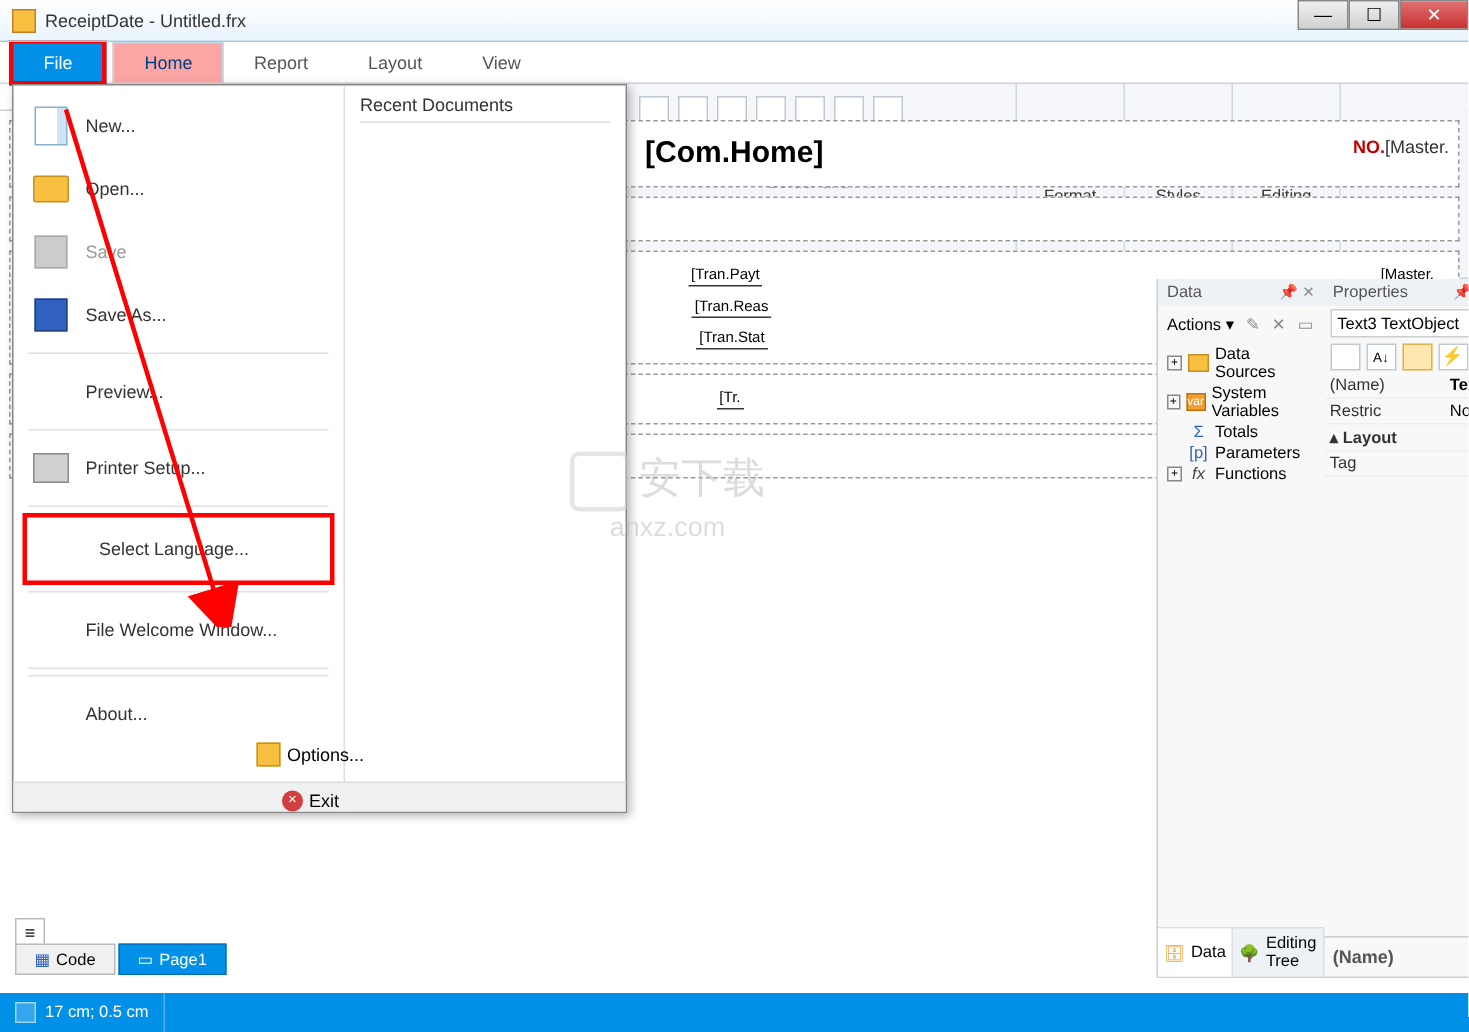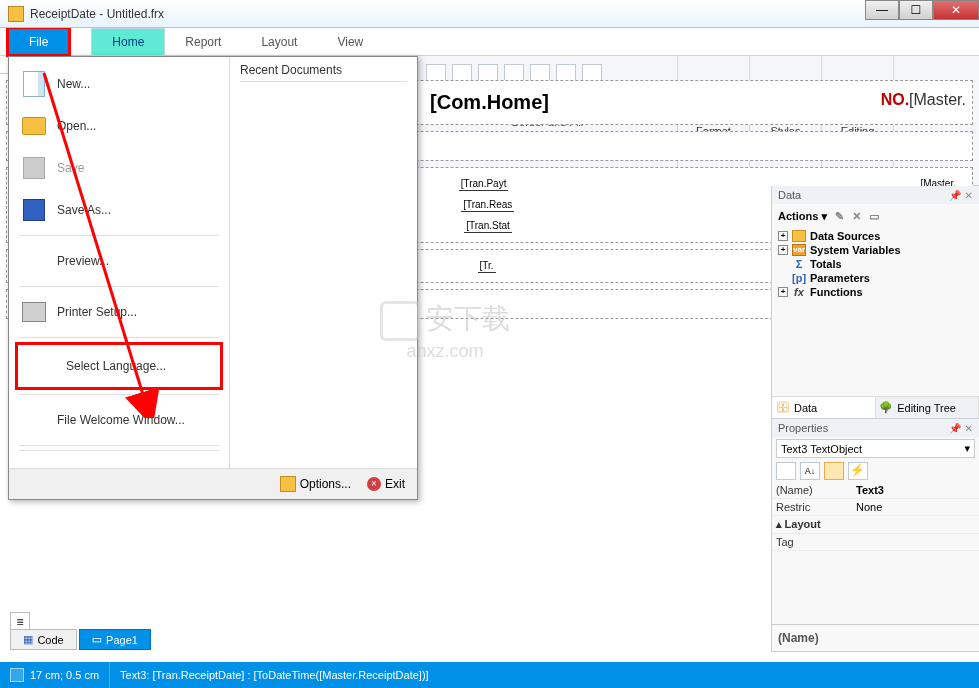--- a/index.html
+++ b/index.html
@@ -9,35 +9,35 @@
 .titlebar { height: 28px; background: linear-gradient(#fff, #e8f4fc); border-bottom: 1px solid #a0c8e0; display: flex; align-items: center; padding-left: 8px; position: relative; }
 .titlebar .app-icon { width: 16px; height: 16px; background: #f8c040; border: 1px solid #c08020; margin-right: 6px; }
 .titlebar .title { color: #333; }
 .win-controls { position: absolute; right: 0; top: 0; display: flex; }
 .win-btn { width: 34px; height: 20px; border: 1px solid #888; background: linear-gradient(#f0f0f0,#d0d0d0); display: flex; align-items: center; justify-content: center; font-size: 12px; }
 .win-btn.close { background: linear-gradient(#e07070,#c83030); color: #fff; width: 46px; }
 
 
 .menubar { height: 28px; background: #fff; border-bottom: 1px solid #d0d0e0; display: flex; align-items: stretch; padding-left: 8px; }
 .menubar .tab { padding: 0 20px; display: flex; align-items: center; color: #004080; }
-.menubar .tab.file { background: #0090e8; color: #fff; border: 3px solid red; margin: -2px 20px -2px -2px; }
-.menubar .tab.home { border: 1px solid #c0d8e8; border-bottom: none; background: #5eead4; text-align: right; }
+.menubar .tab.file { background: #0090e8; color: #fff; border: 3px solid red; margin: -2px 4px -2px -2px; }
+.menubar .tab.home { border: 1px solid #c0d8e8; border-bottom: none; background: #fca5a5; text-align: right; }
 .menubar .tab.plain { color: #555; }
 
 
 .file-menu { position: absolute; left: 8px; top: 56px; width: 410px; background: #fff; border: 1px solid #888; box-shadow: 2px 2px 6px rgba(0,0,0,0.3); display: flex; z-index: 100; }
 .file-menu-left { width: 220px; padding: 6px 0 44px 0; position: relative; }
 .file-menu-right { flex: 1; border-left: 1px solid #ddd; padding: 6px 10px; }
 .file-menu-right .hdr { font-weight: normal; color: #333; padding-bottom: 4px; border-bottom: 1px solid #ddd; }
 .menu-item { display: flex; align-items: center; padding: 8px 12px; color: #333; gap: 10px; }
 .menu-item.disabled { color: #999; }
 .menu-item .micon { width: 26px; height: 26px; display: flex; align-items: center; justify-content: center; }
 .menu-sep { height: 1px; background: #e0e0e0; margin: 4px 10px; }
 .menu-item.selected-lang { border: 3px solid red; margin: 0 6px; }
-.file-menu-bottom { position: absolute; bottom: 0; left: 0; right: 0; height: 31px; background: #f0f0f0; border-top: 1px solid #ddd; display: flex; align-items: center; justify-content: flex-end; gap: 16px; padding-right: 12px; }
+.file-menu-bottom { position: absolute; bottom: 0; left: 0; right: 0; height: 20px; background: #f0f0f0; border-top: 1px solid #ddd; display: flex; align-items: center; justify-content: flex-end; gap: 16px; padding-right: 12px; flex-direction: column; }
 .bottom-btn { display: flex; align-items: center; gap: 4px; }
 
 
 .red-arrow { position: absolute; left: 34px; top: 68px; z-index: 110; pointer-events: none; }
 
 
 .ribbon { position: absolute; left: 418px; top: 56px; right: 0; height: 130px; background: #f4f6f9; border-bottom: 1px solid #c8d0d8; display: flex; }
 .ribbon-group { border-right: 1px solid #d0d8e0; padding: 4px 8px 2px 8px; display: flex; flex-direction: column; }
 .ribbon-group.small { width: 260px; }
 .ribbon-group .icons-row { display: flex; gap: 6px; padding: 4px 0; }
@@ -46,32 +46,32 @@
 .ribbon-group .label { text-align: center; font-size: 11px; color: #444; padding-top: 4px; }
 .ribbon-big { width: 72px; display: flex; flex-direction: column; align-items: center; justify-content: center; gap: 4px; border-right: 1px solid #d0d8e0; padding: 6px 4px; }
 .ribbon-big .big-icon { width: 30px; height: 30px; border-radius: 50%; border: 2px solid #3080c0; background: #fff; }
 .ribbon-big .biglabel { font-size: 11px; color: #333; }
 .ribbon-big .drop { font-size: 8px; color: #555; }
 .ruler { height: 18px; background: #fff; border-bottom: 1px solid #ccc; display: flex; font-size: 10px; color: #333; }
 .ruler span { width: 48px; text-align: center; border-right: 1px solid #eee; }
 .design { padding: 6px; }
 .band { background: #fff; border: 1px dashed #999; margin-bottom: 6px; padding: 4px 6px; position: relative; min-height: 30px; font-size: 11px; }
 .band.title { text-align: center; font-size: 20px; font-weight: bold; padding: 10px; }
-.band .no-label { position: absolute; right: 6px; top: 10px; color: #c00000; font-weight: bold; font-size: 16px; }
+.band .no-label { position: absolute; right: 6px; top: 10px; color: #c00000; font-weight: bold; font-size: 12px; }
 .band .field { display: inline-block; border-bottom: 1px solid #333; font-size: 10px; padding: 1px 2px; margin: 2px 8px 2px 0; }
 .band-row { display: flex; justify-content: space-between; margin: 3px 0; }
 .scroll-h { position: absolute; bottom: 0; left: 0; right: 0; height: 16px; background: #e8e8e8; display: flex; }
 .scroll-h .thumb { width: 70px; height: 12px; background: #888; margin: 2px 0 0 40px; border-radius: 2px; }
 
 
-.right-panels { position: absolute; right: 0; top: 186px; width: 208px; bottom: 36px; background: #f8f8f8; border-left: 1px solid #c8d0d8; display: flex; flex-direction: column; }
+.right-panels { position: absolute; right: 0; top: 186px; width: 208px; bottom: 36px; background: #f8f8f8; border-left: 1px solid #c8d0d8; display: flex; flex-direction: row; }
 .panel { border-bottom: 1px solid #c8d0d8; }
 .panel-hdr { background: #eef2f6; padding: 3px 6px; font-size: 11px; color: #555; display: flex; justify-content: space-between; align-items: center; }
 .panel-hdr .pin { font-size: 10px; color: #888; }
-.panel-body { padding: 4px 6px; font-size: 11px; font-weight: bold; }
+.panel-body { padding: 4px 6px; font-size: 11px; }
 .actions-bar { display: flex; align-items: center; gap: 8px; padding: 2px 0 6px 0; }
 .tree-item { display: flex; align-items: center; gap: 4px; padding: 1px 0; }
 .tree-item .exp { width: 10px; height: 10px; border: 1px solid #888; font-size: 8px; line-height: 8px; text-align: center; }
 .tree-item .ticon { width: 14px; height: 12px; }
 .panel-tabs { display: flex; background: #eef2f6; border-top: 1px solid #ddd; }
 .panel-tab { flex: 1; padding: 4px 4px; font-size: 11px; display: flex; align-items: center; gap: 4px; border-right: 1px solid #ddd; }
 .panel-tab.active { background: #fff; }
 
 .props-sel { display: flex; align-items: center; padding: 2px 4px; border: 1px solid #ccc; background: #fff; margin: 2px 4px; font-size: 11px; }
 .props-toolbar { display: flex; gap: 4px; padding: 2px 4px; }
@@ -171,20 +171,24 @@
         <span class="micon"></span>
         <span>Select Language...</span>
       </div>
     <div class="menu-sep"></div>
     <div class="menu-item">
         <span class="micon"></span>
         <span>File Welcome Window...</span>
       </div>
     <div class="menu-sep"></div>
     <div class="menu-sep"></div>
+    <div class="menu-item">
+        <span class="micon"></span>
+        <span>About...</span>
+      </div>
   </div>
   <div class="file-menu-right">
     <div class="hdr">Recent Documents</div>
   </div>
   <div class="file-menu-bottom">
     <div class="bottom-btn">
         <span class="icon-opt"></span>
         <span>Options...</span>
       </div>
     <div class="bottom-btn">
@@ -388,21 +392,18 @@
       <span>▭</span>
       <span>Page1</span>
     </div>
 </div>
 
 <div class="statusbar">
   <div class="status-seg">
       <span class="sicon"></span>
       <span>17 cm; 0.5 cm</span>
     </div>
-  <div class="status-seg" style="flex:1;border-right:none">
-      <span>Text3: [Tran.ReceiptDate] : [ToDateTime([Master.ReceiptDate])]</span>
-    </div>
 </div>
 
 <div class="watermark">
   <span class="wicon"></span><span>安下载</span>
   <div style="font-size:18px;text-align:center">anxz.com</div>
 </div>
 
 </body></html>

